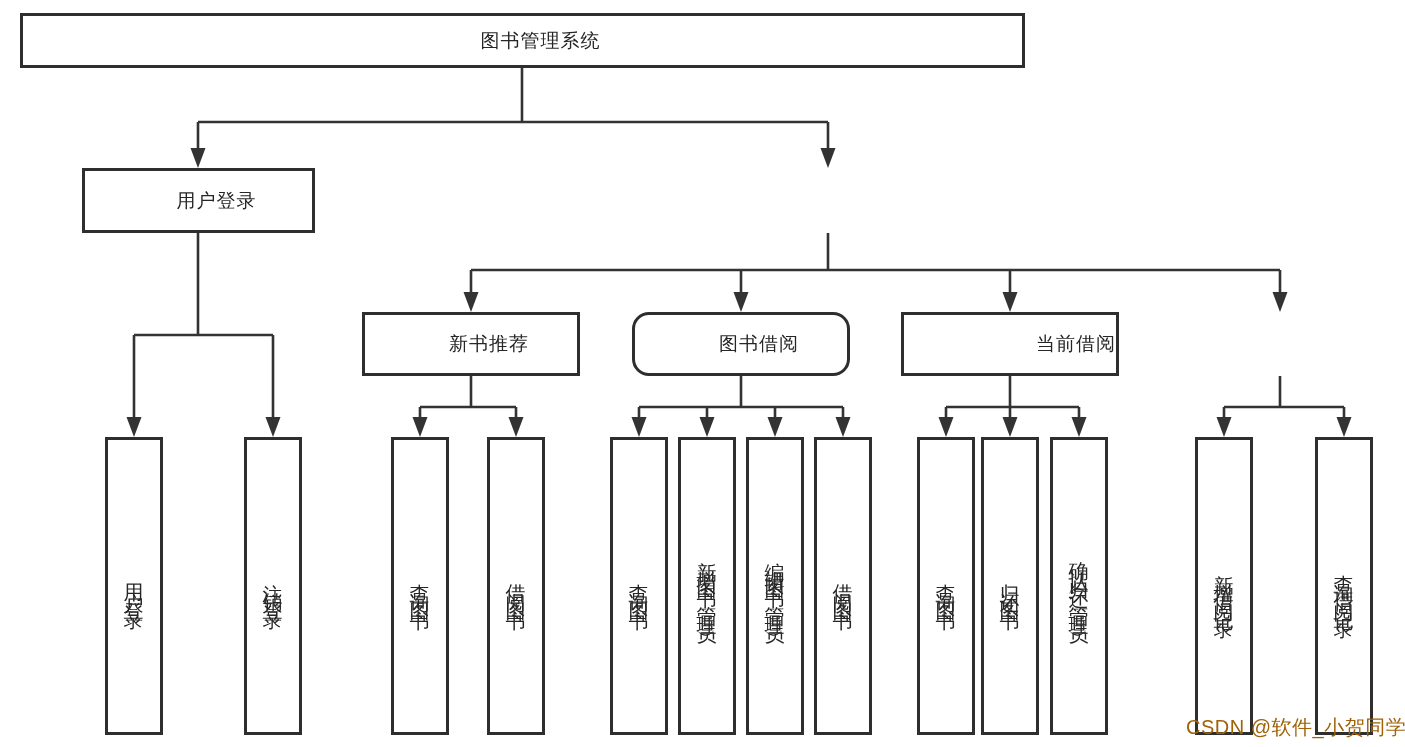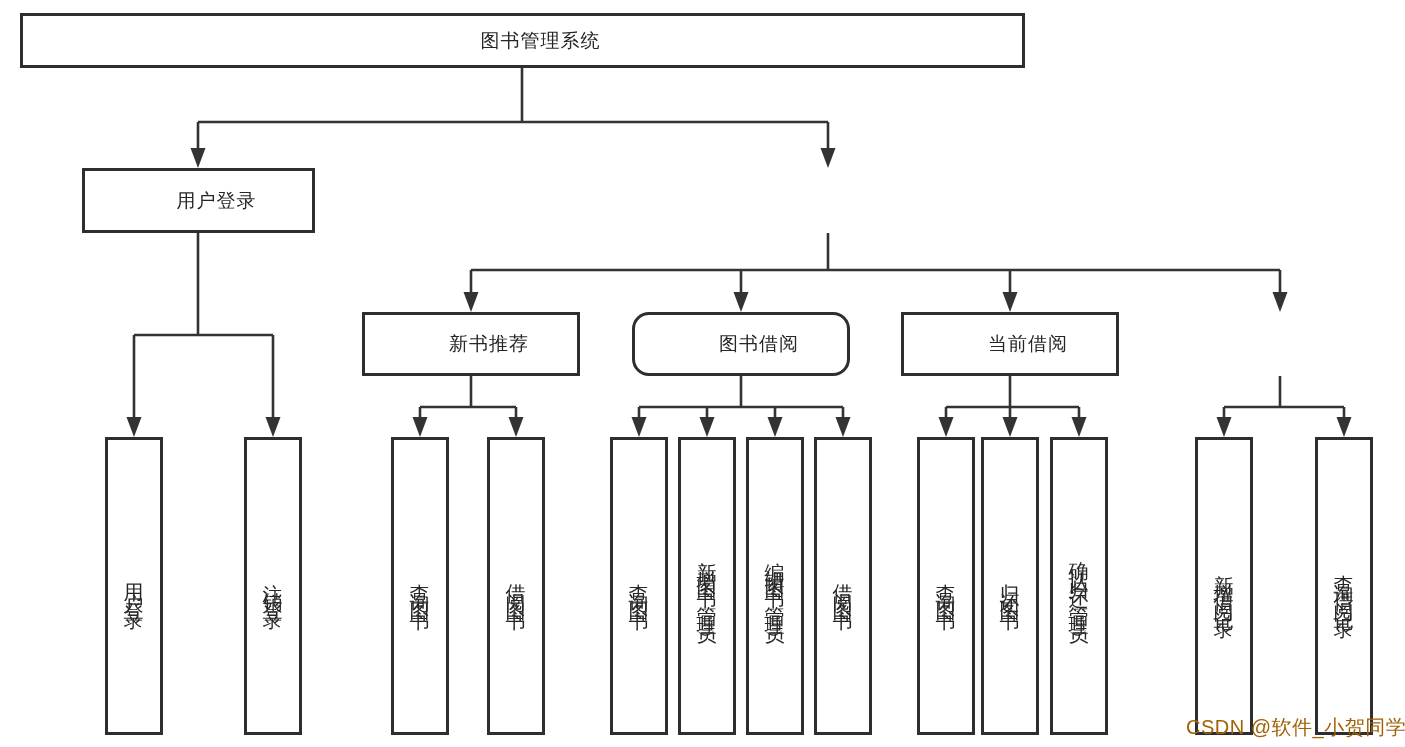--- a/index.html
+++ b/index.html
@@ -16,21 +16,21 @@
     text-align:center; color:#262626;
   }
   .hbox { font-size:19px; letter-spacing:1px;padding-left:36px; }
   .root  { left:20px;  top:13px;  width:1005px; height:55px; }
   .l2    { top:168px; width:233px; height:65px; }
   .l2a   { left:82px; }
   .l2b   { left:712px; }
   .l3    { top:312px; width:218px; height:64px; }
   .l3a   { left:362px; }
   .l3b   { left:632px;border-radius:17px; }
-  .l3c   { left:901px; }
+  .l3c   { left:901px;justify-content:flex-end; }
   .l3d   { left:1171px; }
   .vbox  { top:437px; width:58px; height:298px; }
   .vbox span {
     writing-mode:vertical-rl; text-orientation:mixed;
     font-size:20px; letter-spacing:9px; line-height:1;
   }
   #watermark {
     position:absolute; left:1186px; top:714px; z-index:5;
     font-size:20px; color:#a16207; letter-spacing:0.5px; white-space:nowrap;
   }

